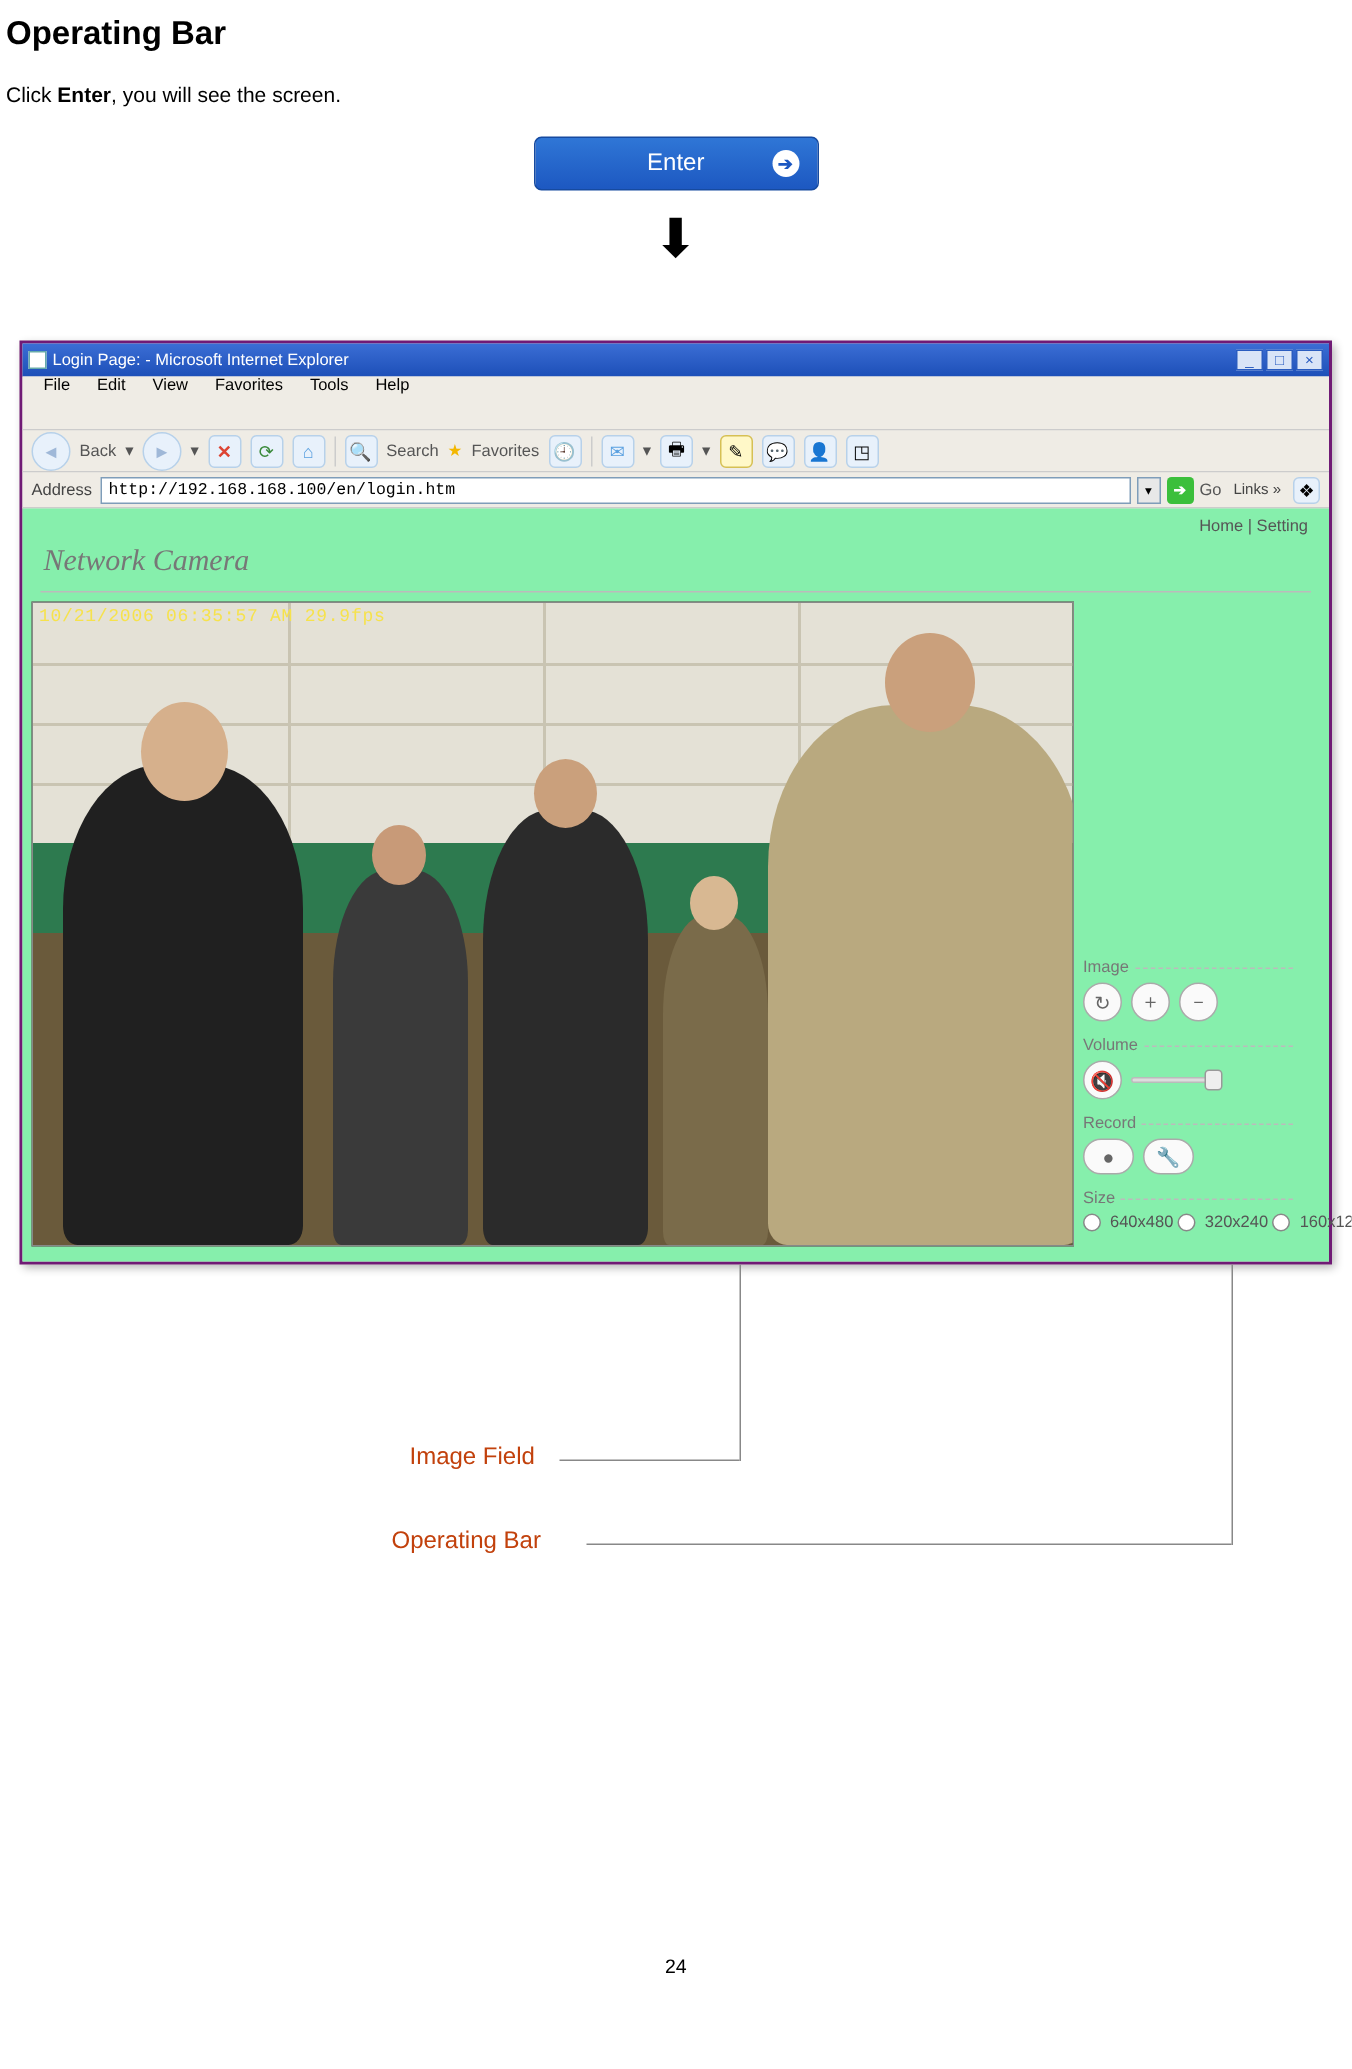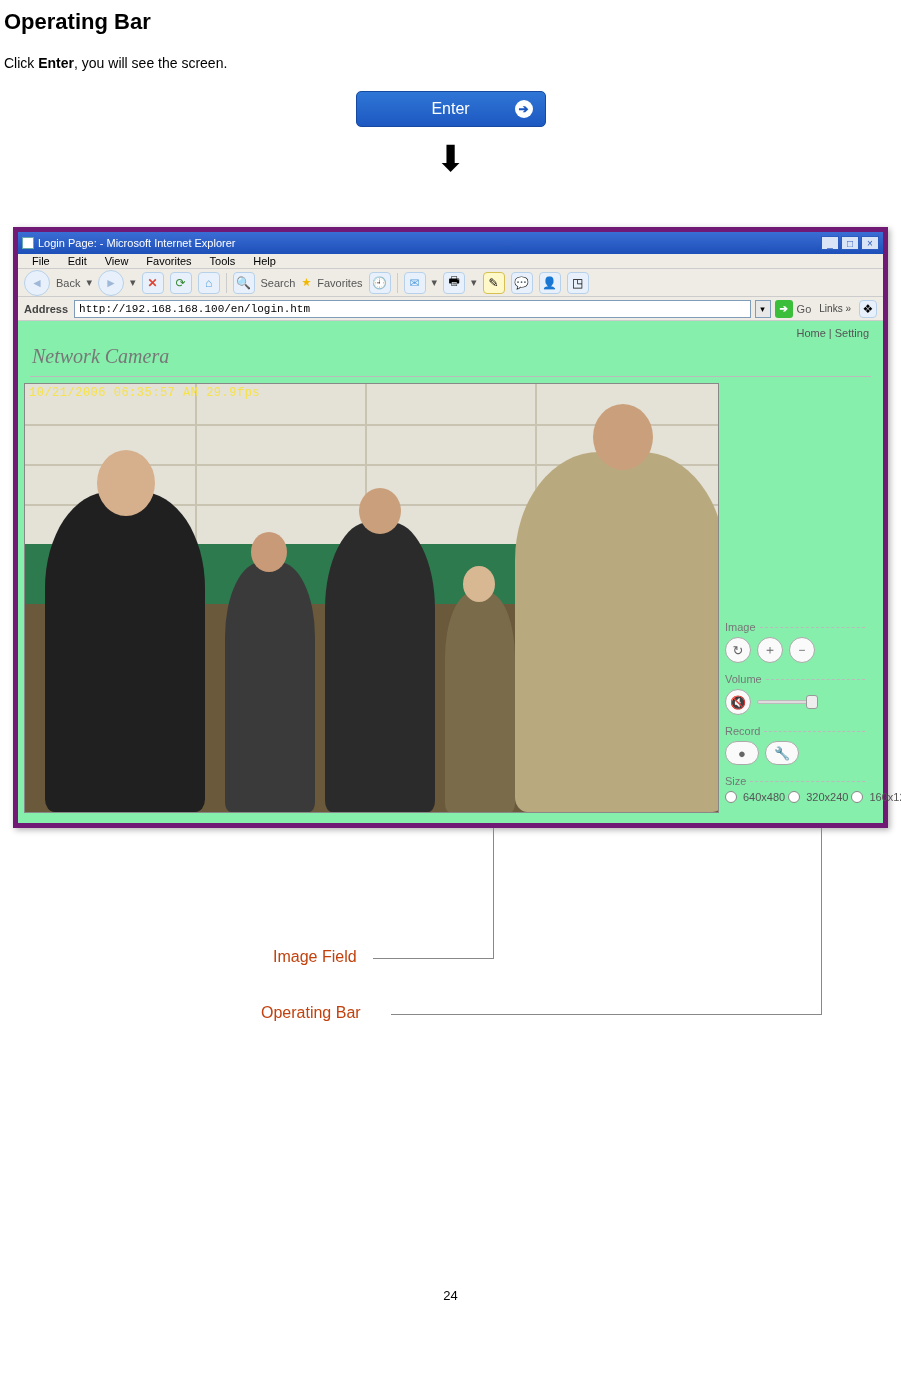--- a/index.html
+++ b/index.html
@@ -5,40 +5,40 @@
   * { box-sizing: border-box; margin: 0; padding: 0; }
   body { font-family: Arial, Helvetica, sans-serif; background: #fff; color: #000; width: 901px; padding: 5px 0 40px 0; }
   .heading { font-size: 22px; font-weight: bold; margin: 4px 0 20px 4px; }
   .intro { font-size: 14px; margin: 16px 0 20px 4px; }
   .intro .bold { font-weight: bold; }
   .center-col { display: flex; flex-direction: column; align-items: center; gap: 14px; margin-bottom: 50px; }
   .enter-btn { width: 190px; height: 36px; background: linear-gradient(#2f76d6,#1d58c1); border: 1px solid #164aa0; border-radius: 5px; color: #fff; font-size: 16px; display: flex; align-items: center; justify-content: center; position: relative; }
   .enter-btn .circle { position: absolute; right: 12px; width: 18px; height: 18px; border-radius: 50%; background: #fff; display:flex; align-items:center; justify-content:center; color:#1d58c1; font-size:12px; font-weight:bold;}
   .down-arrow { font-size: 36px; line-height: 1; }
 
-  .ie-window { width: 875px; margin: 0 auto; border: 5px solid #701a75; background: #efece5; position: relative; box-shadow: 2px 2px 6px rgba(0,0,0,0.3); }
+  .ie-window { width: 875px; margin: 0 auto; border: 2px solid #701a75; background: #efece5; position: relative; box-shadow: 2px 2px 6px rgba(0,0,0,0.3); }
   .titlebar { height: 22px; background: linear-gradient(#3b6ed5,#1d4fb8); color:#fff; font-size:11px; display:flex; align-items:center; padding:0 4px; justify-content: space-between; }
   .titlebar .left { display:flex; align-items:center; gap:4px; }
   .titlebar .icon-page { width:12px; height:12px; background:#fff; border:1px solid #6aa; }
   .winbtns { display:flex; gap:2px; }
   .winbtn { width:18px; height:14px; background:#d9e4f7; border:1px solid #2a5cc0; font-size:10px; display:flex; align-items:center; justify-content:center; color:#2a5cc0; }
 
-  .menubar { height:15px; background:#efece5; font-size:11px; display:flex; align-items:center; gap:2px; padding:0 6px; border-bottom:1px solid #ccc; }
+  .menubar { height:36px; background:#efece5; font-size:11px; display:flex; align-items:flex-start; gap:2px; padding:0 6px; border-bottom:1px solid #ccc; }
   .menubar span { padding:0 8px; }
 
   .toolbar { height:28px; background:#efece5; display:flex; align-items:center; gap:6px; padding:0 6px; font-size:11px; border-bottom:1px solid #ccc; }
   .tbtn { width:22px; height:22px; border:1px solid #b7d1ea; border-radius:4px; background:#e8f1fb; display:flex; align-items:center; justify-content:center; font-size:12px; }
   .tbtn.round { border-radius:50%; width:26px; height:26px; }
   .tbtn.back { color:#9fb8d8; }
   .tlabel { color:#555; }
   .star { color:#f3b700; }
   .red-x { color:#d43; font-weight:bold; }
 
   .addrbar { height:24px; background:#efece5; display:flex; align-items:center; gap:4px; padding:0 6px; font-size:11px; border-bottom:1px solid #ccc; }
-  .addrbar .label { color:#444; padding-right:2px;font-weight:bold;}
+  .addrbar .label { color:#444; padding-right:2px;}
   .addrbar input { flex:1; height:18px; font-family:"Courier New",monospace; font-size:11px; padding:0 4px; border:1px solid #7f9db9; background:#fff; }
   .addrbar .dd { width:16px; height:18px; border:1px solid #7f9db9; background:#e8e8e8; display:flex; align-items:center; justify-content:center; font-size:9px; }
   .go-btn { width:18px; height:18px; background:#3bbf3b; color:#fff; border-radius:3px; display:flex; align-items:center; justify-content:center; font-size:10px; font-weight:bold; }
   .links { color:#444; padding:0 4px; font-size:10px;}
 
   .content-area { background:#86efac; position: relative; padding-bottom: 6px;}
   .top-links { text-align:right; font-size:11px; color:#555; padding:6px 14px 0 0; }
   .nc-title { font-size:20px; color:#777; font-style: italic; padding:6px 0 6px 14px; font-family: Georgia, serif; }
   .hr { border:none; border-top:1px solid #bbb; margin:2px 12px 6px 12px; }
 

